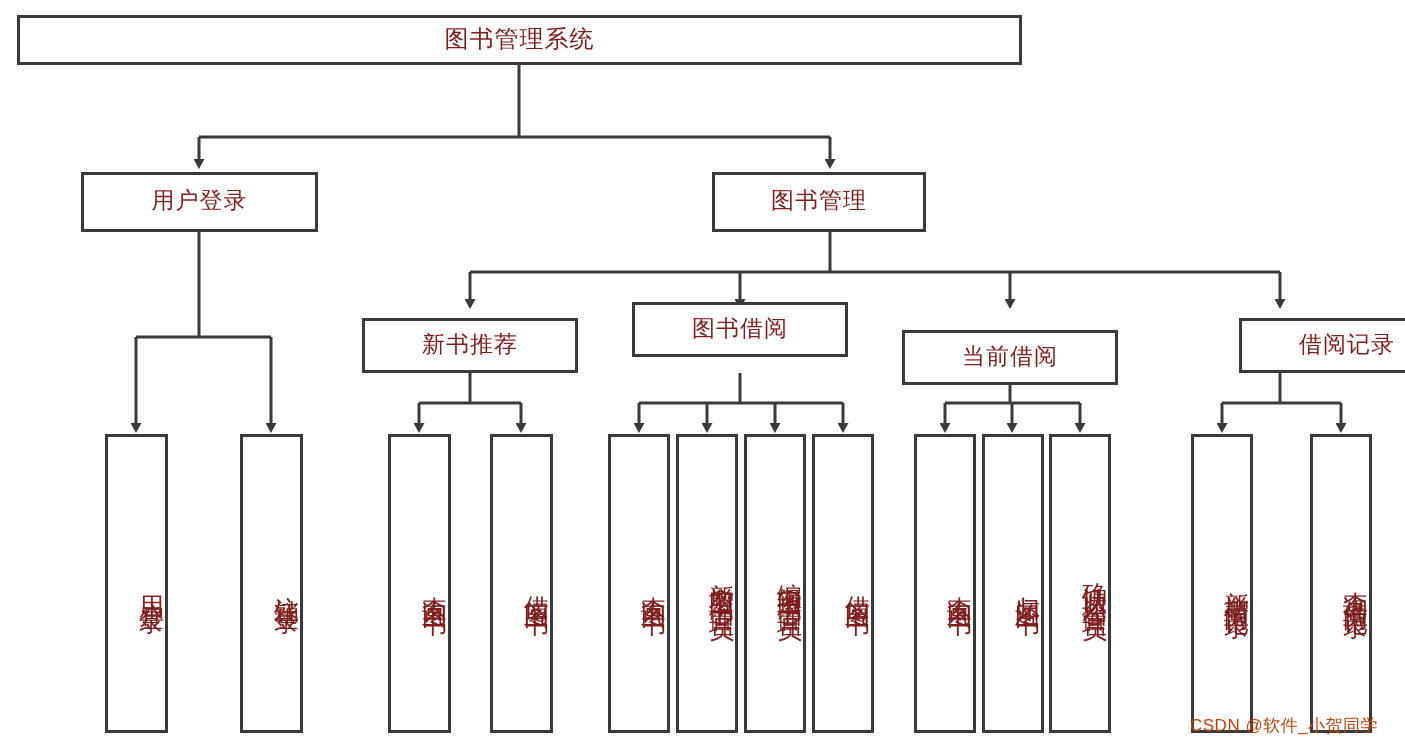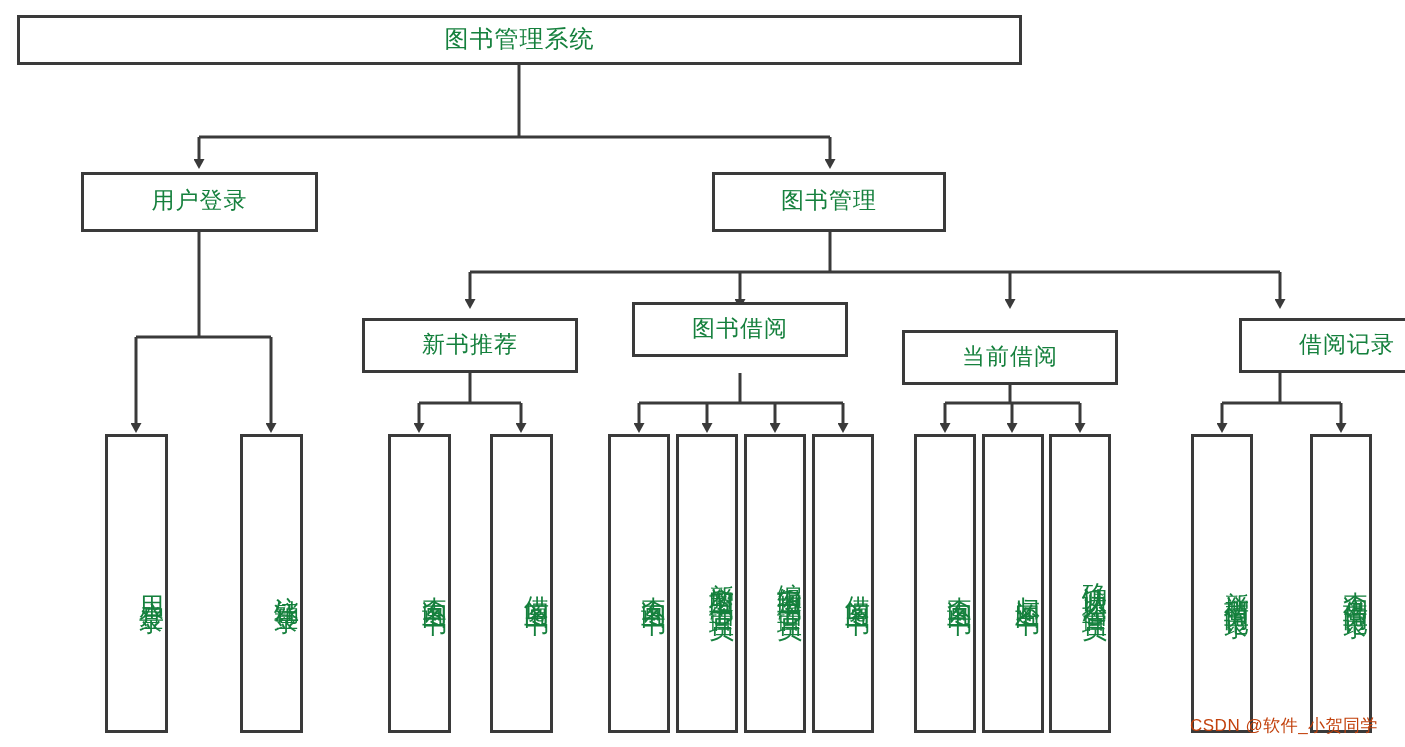--- a/index.html
+++ b/index.html
@@ -26,21 +26,21 @@
     pointer-events: none;
   }
   .node {
     position: absolute;
     box-sizing: border-box;
     border: 3px solid #3a3a3a;
     background: #ffffff;
     display: flex;
     align-items: center;
     justify-content: center;
-    color: #15803d;
+    color: #7f1d1d;
   }
   .node.horiz {
     font-size: 23px;
     letter-spacing: 1px;
     line-height: 1.2;
     padding-bottom: 2px;
   }
   .node.vert {
     writing-mode: vertical-rl;
     text-orientation: upright;
@@ -124,21 +124,21 @@
     </g>
   </svg>
 
   <div class="node horiz root" style="left:17px; top:15px; width:1005px; height:50px;">
     <span>图书管理系统</span>
   </div>
 
   <div class="node horiz" style="left:81px; top:172px; width:237px; height:60px;">
     <span>用户登录</span>
   </div>
-  <div class="node horiz" style="left:712px; top:172px; width:234px; height:60px;">
+  <div class="node horiz" style="left:712px; top:172px; width:214px; height:60px;">
     <span>图书管理</span>
   </div>
 
   <div class="node horiz" style="left:362px; top:318px; width:216px; height:55px;">
     <span>新书推荐</span>
   </div>
   <div class="node horiz" style="left:632px; top:302px; width:216px; height:55px;">
     <span>图书借阅</span>
   </div>
   <div class="node horiz" style="left:902px; top:330px; width:216px; height:55px;">

